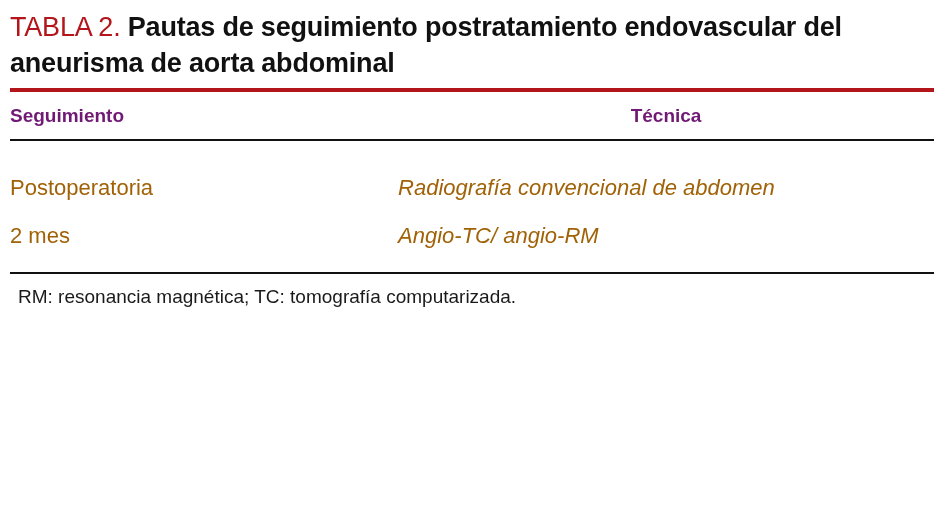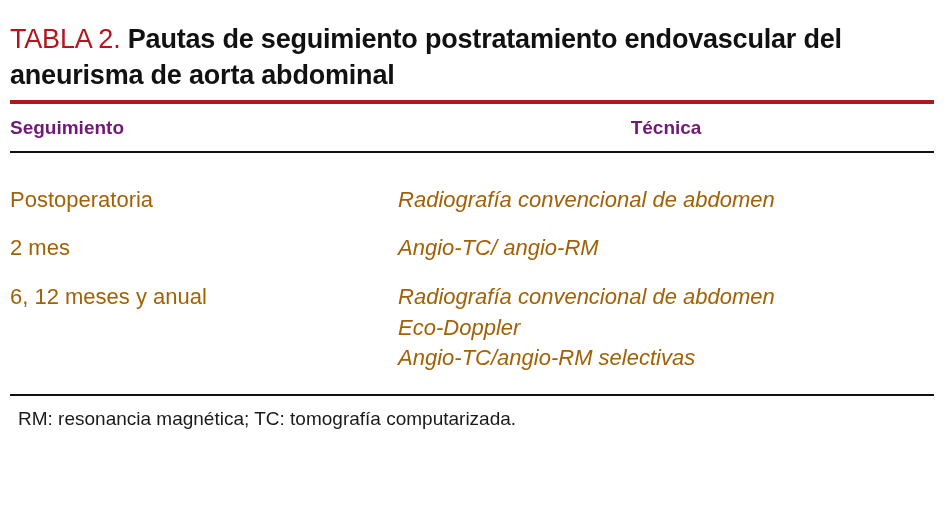--- a/index.html
+++ b/index.html
@@ -21,21 +21,20 @@
     padding: 0 10px;
     position: relative;
   }
   .caption {
     font-size: 27px;
     font-weight: bold;
     line-height: 1.33;
     letter-spacing: -0.2px;
     padding: 10px 0 6px 0;
     color: #111111;
-    margin-top: 12px;
   }
   .caption .tabla-label {
     color: #b3151b;
     font-weight: normal;
   }
   .rule-thick {
     border-top: 4px solid #b3151b;
     height: 0;
     margin: 0;
   }
@@ -124,28 +123,20 @@
         <td class="multi-line">
           <div>Radiografía convencional de abdomen</div>
         </td>
       </tr>
       <tr>
         <td>2 mes</td>
         <td class="multi-line">
           <div>Angio-TC/ angio-RM</div>
         </td>
       </tr>
-      <tr>
-        <td>6, 12 meses y anual</td>
-        <td class="multi-line">
-          <div>Radiografía convencional de abdomen</div>
-          <div>Eco-Doppler</div>
-          <div>Angio-TC/angio-RM selectivas</div>
-        </td>
-      </tr>
     </tbody>
   </table>
 
   <div class="rule-thin" style="margin-top:10px;"></div>
 
   <div class="footnote">RM: resonancia magnética; TC: tomografía computarizada.</div>
 
 </div>
 
 </body></html>

